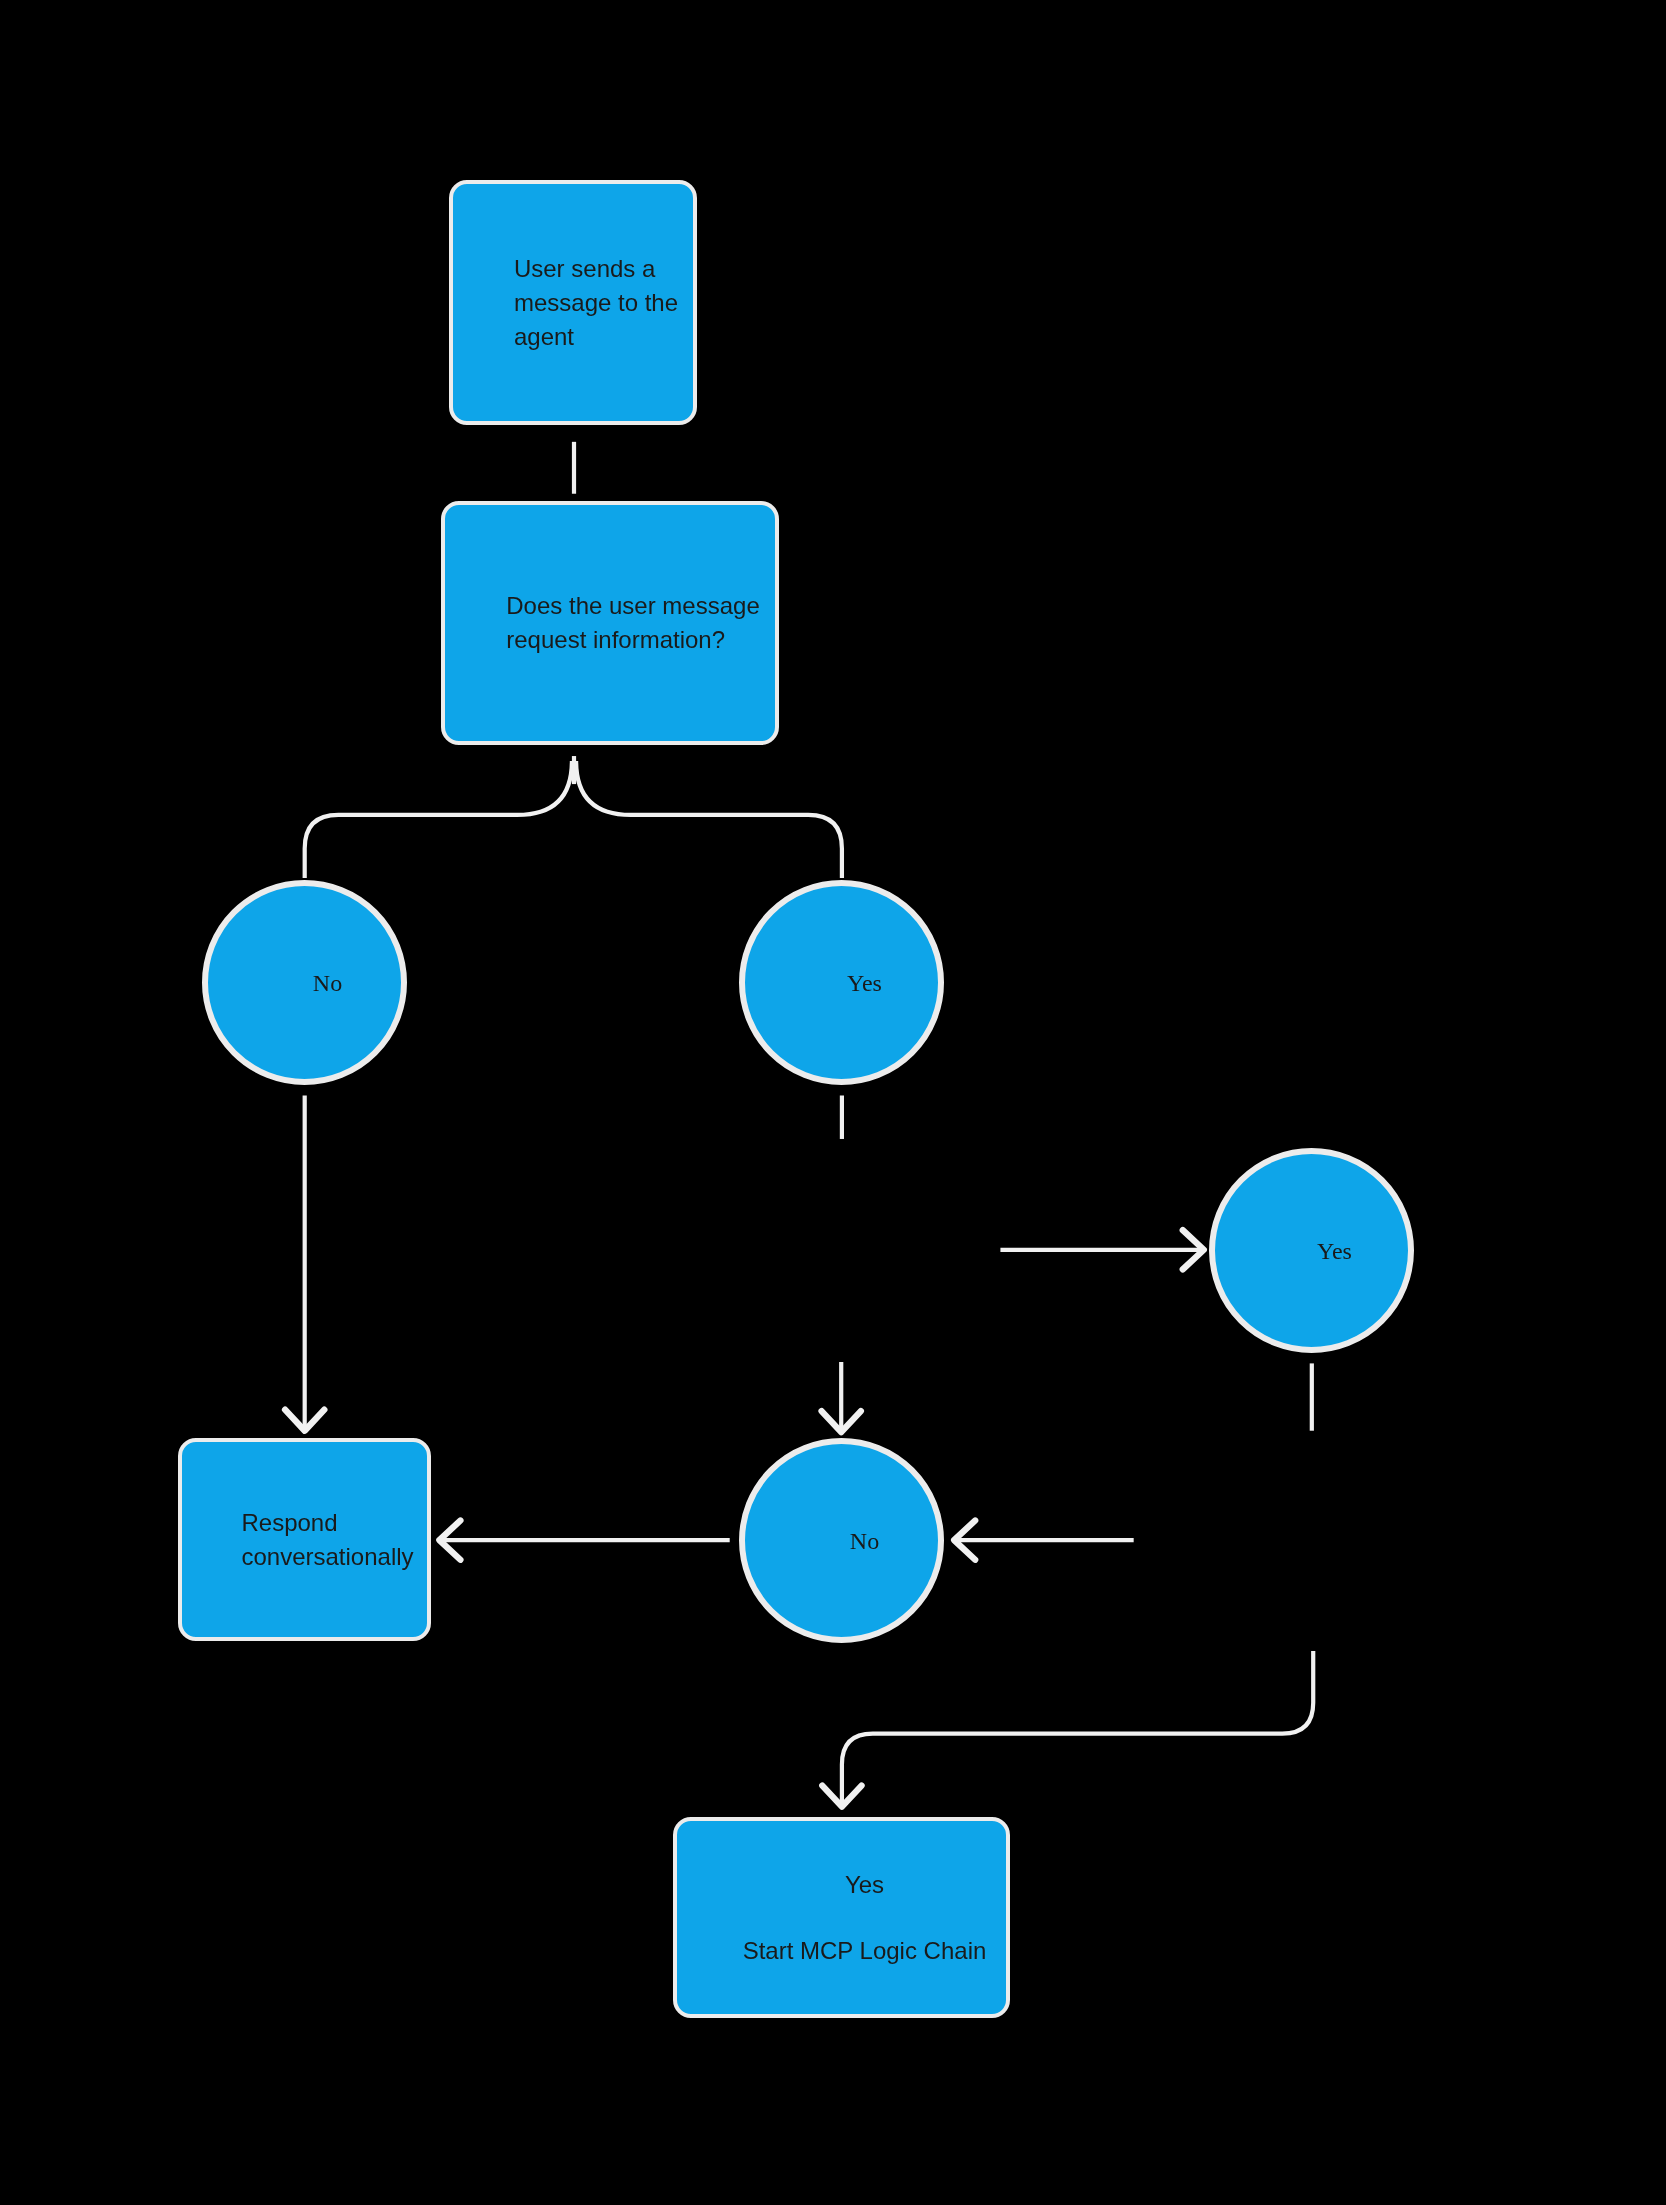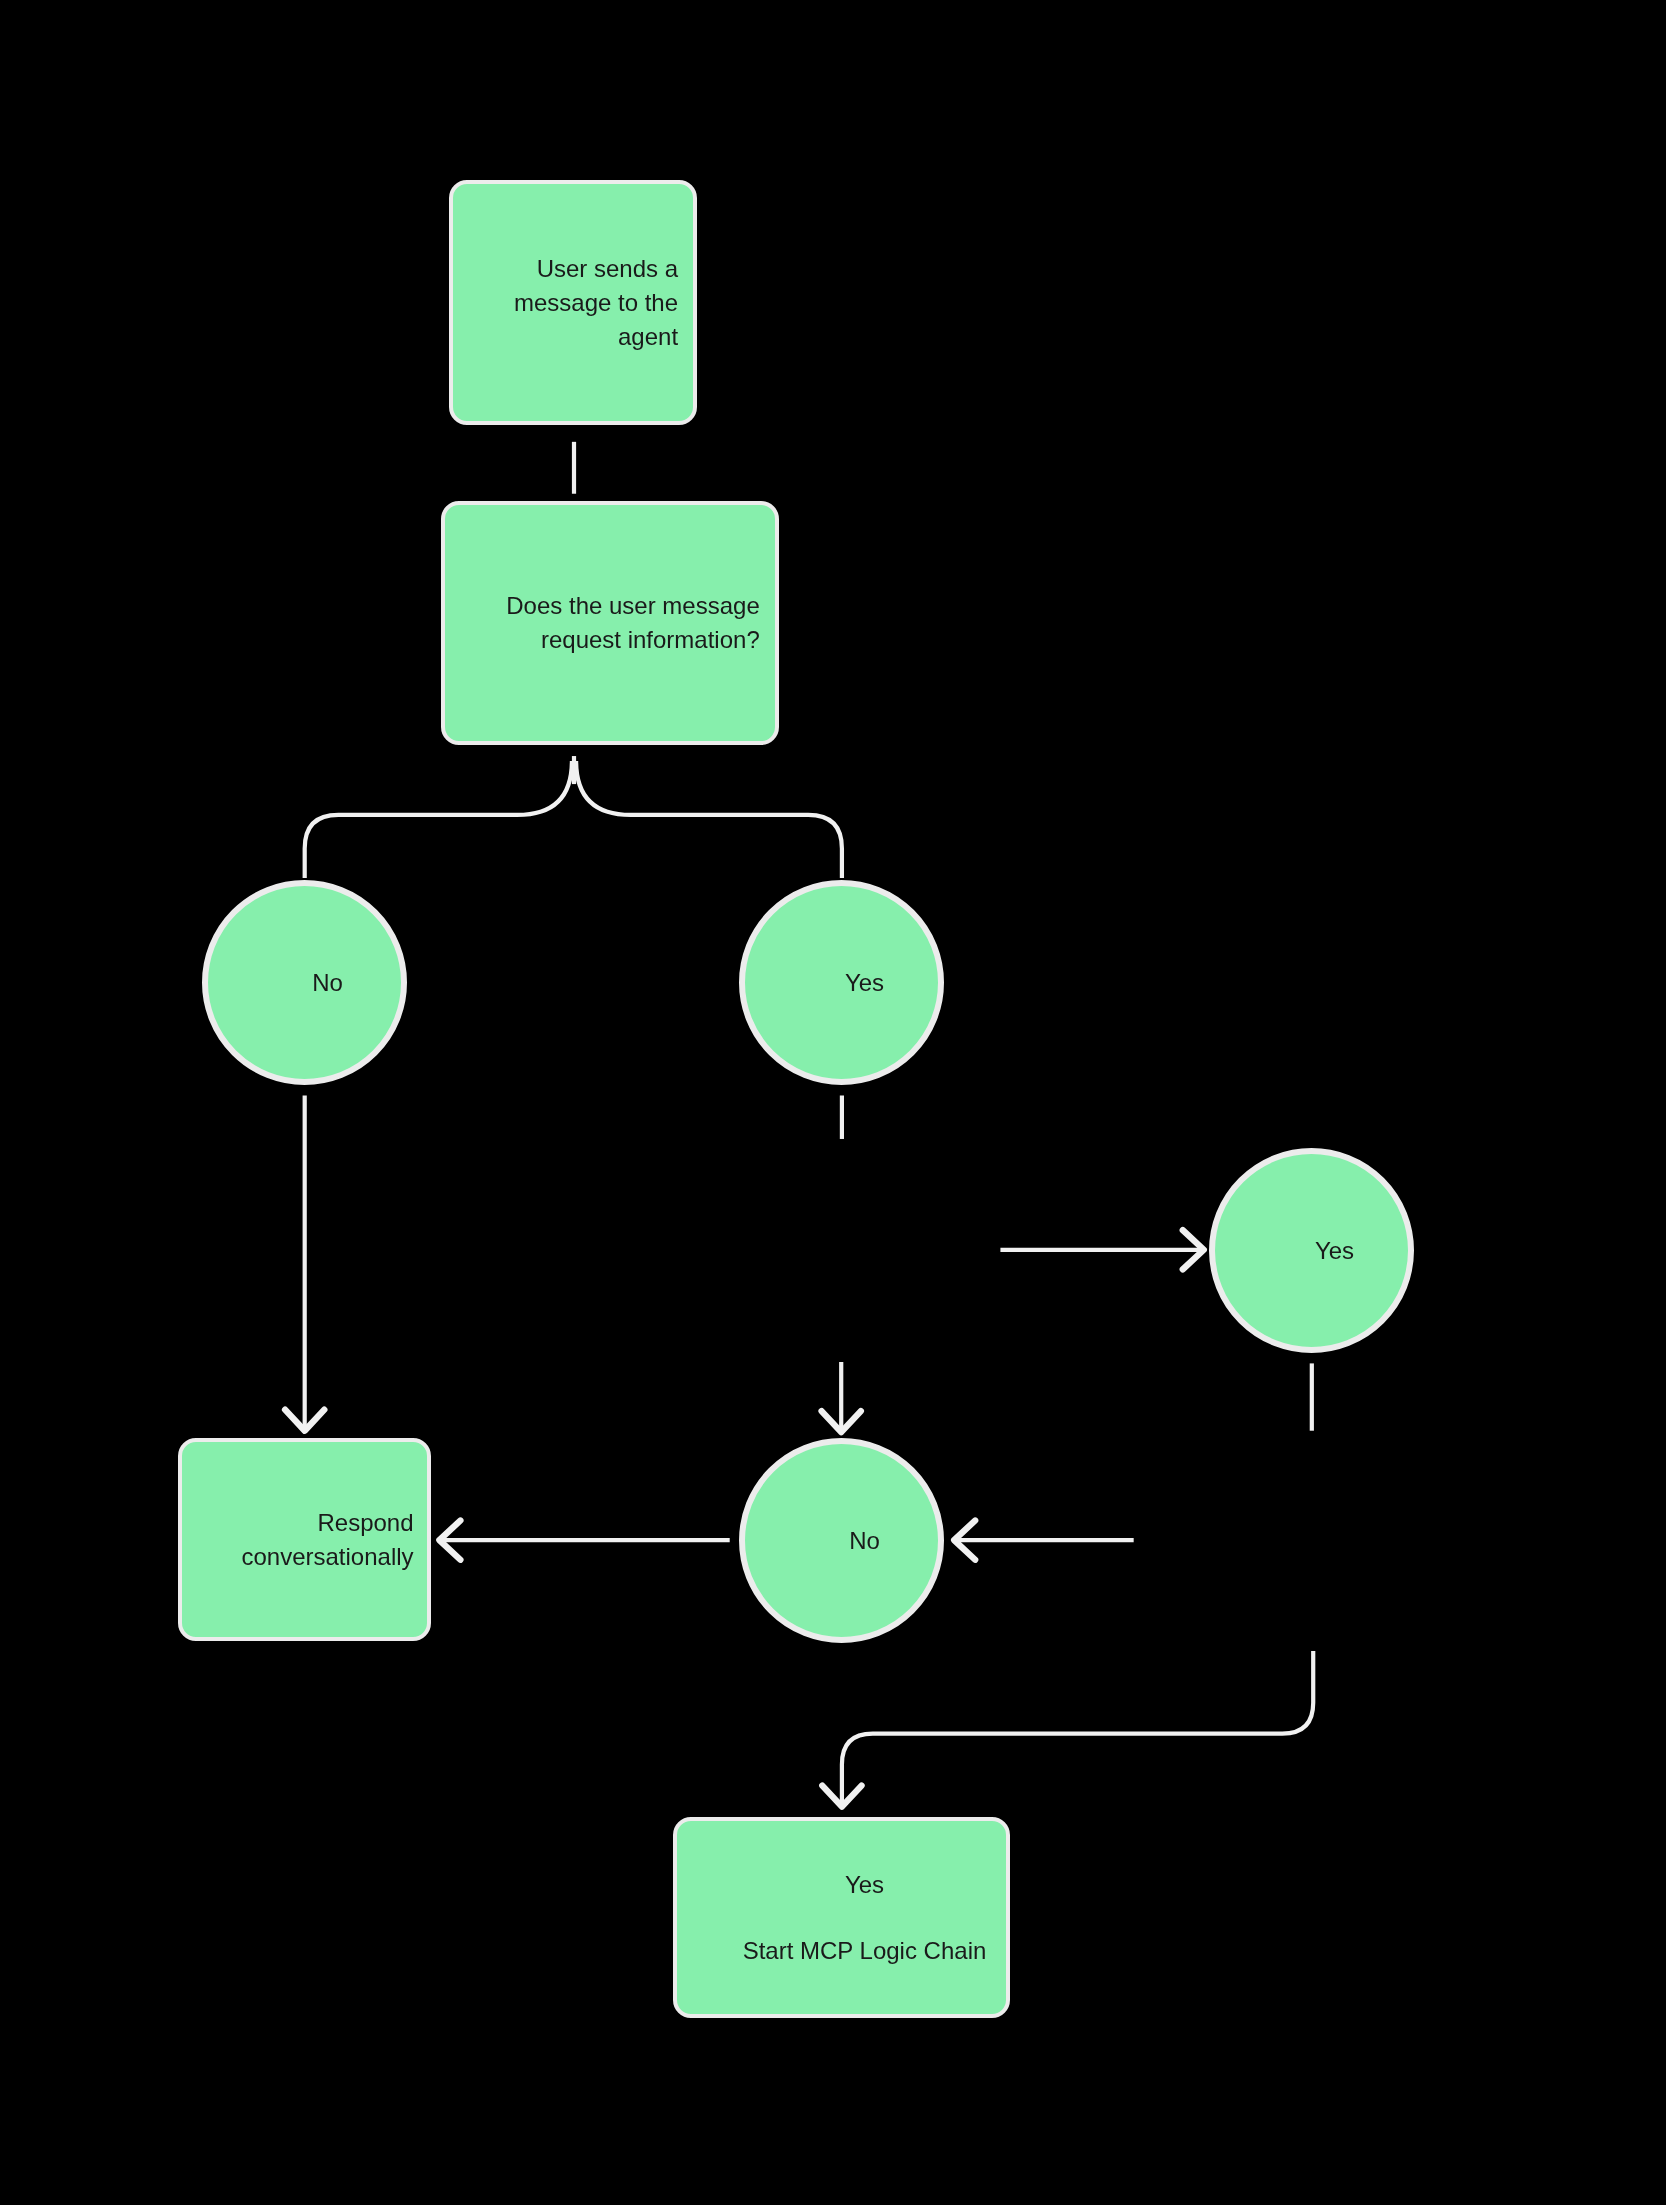--- a/index.html
+++ b/index.html
@@ -29,36 +29,37 @@
     stroke-width: 6;
   }
   svg.connectors .arrowhead {
     stroke-width: 9;
     stroke-linecap: round;
     stroke-linejoin: round;
   }
   .node {
     position: absolute;
     box-sizing: border-box;
-    background: #86efac;
+    background: #0ea5e9;
     border: 4.9px solid #ececec;
     display: flex;
     align-items: center;
     justify-content: center;
-    text-align: right;
+    text-align: left;
     font-size: 24px;
     line-height: 34px;
     padding-left: 46px;
   }
   .box {
     border-radius: 18px;
   }
   .circle {
     border-radius: 50%;
     border-width: 6.3px;
+    font-family: Liberation Serif, serif;
   }
   .lbl {
     white-space: pre-line;
     display: block;
     padding: 0 9.8px;
   }
   .stack {
     display: flex;
     flex-direction: column;
     align-items: center;

